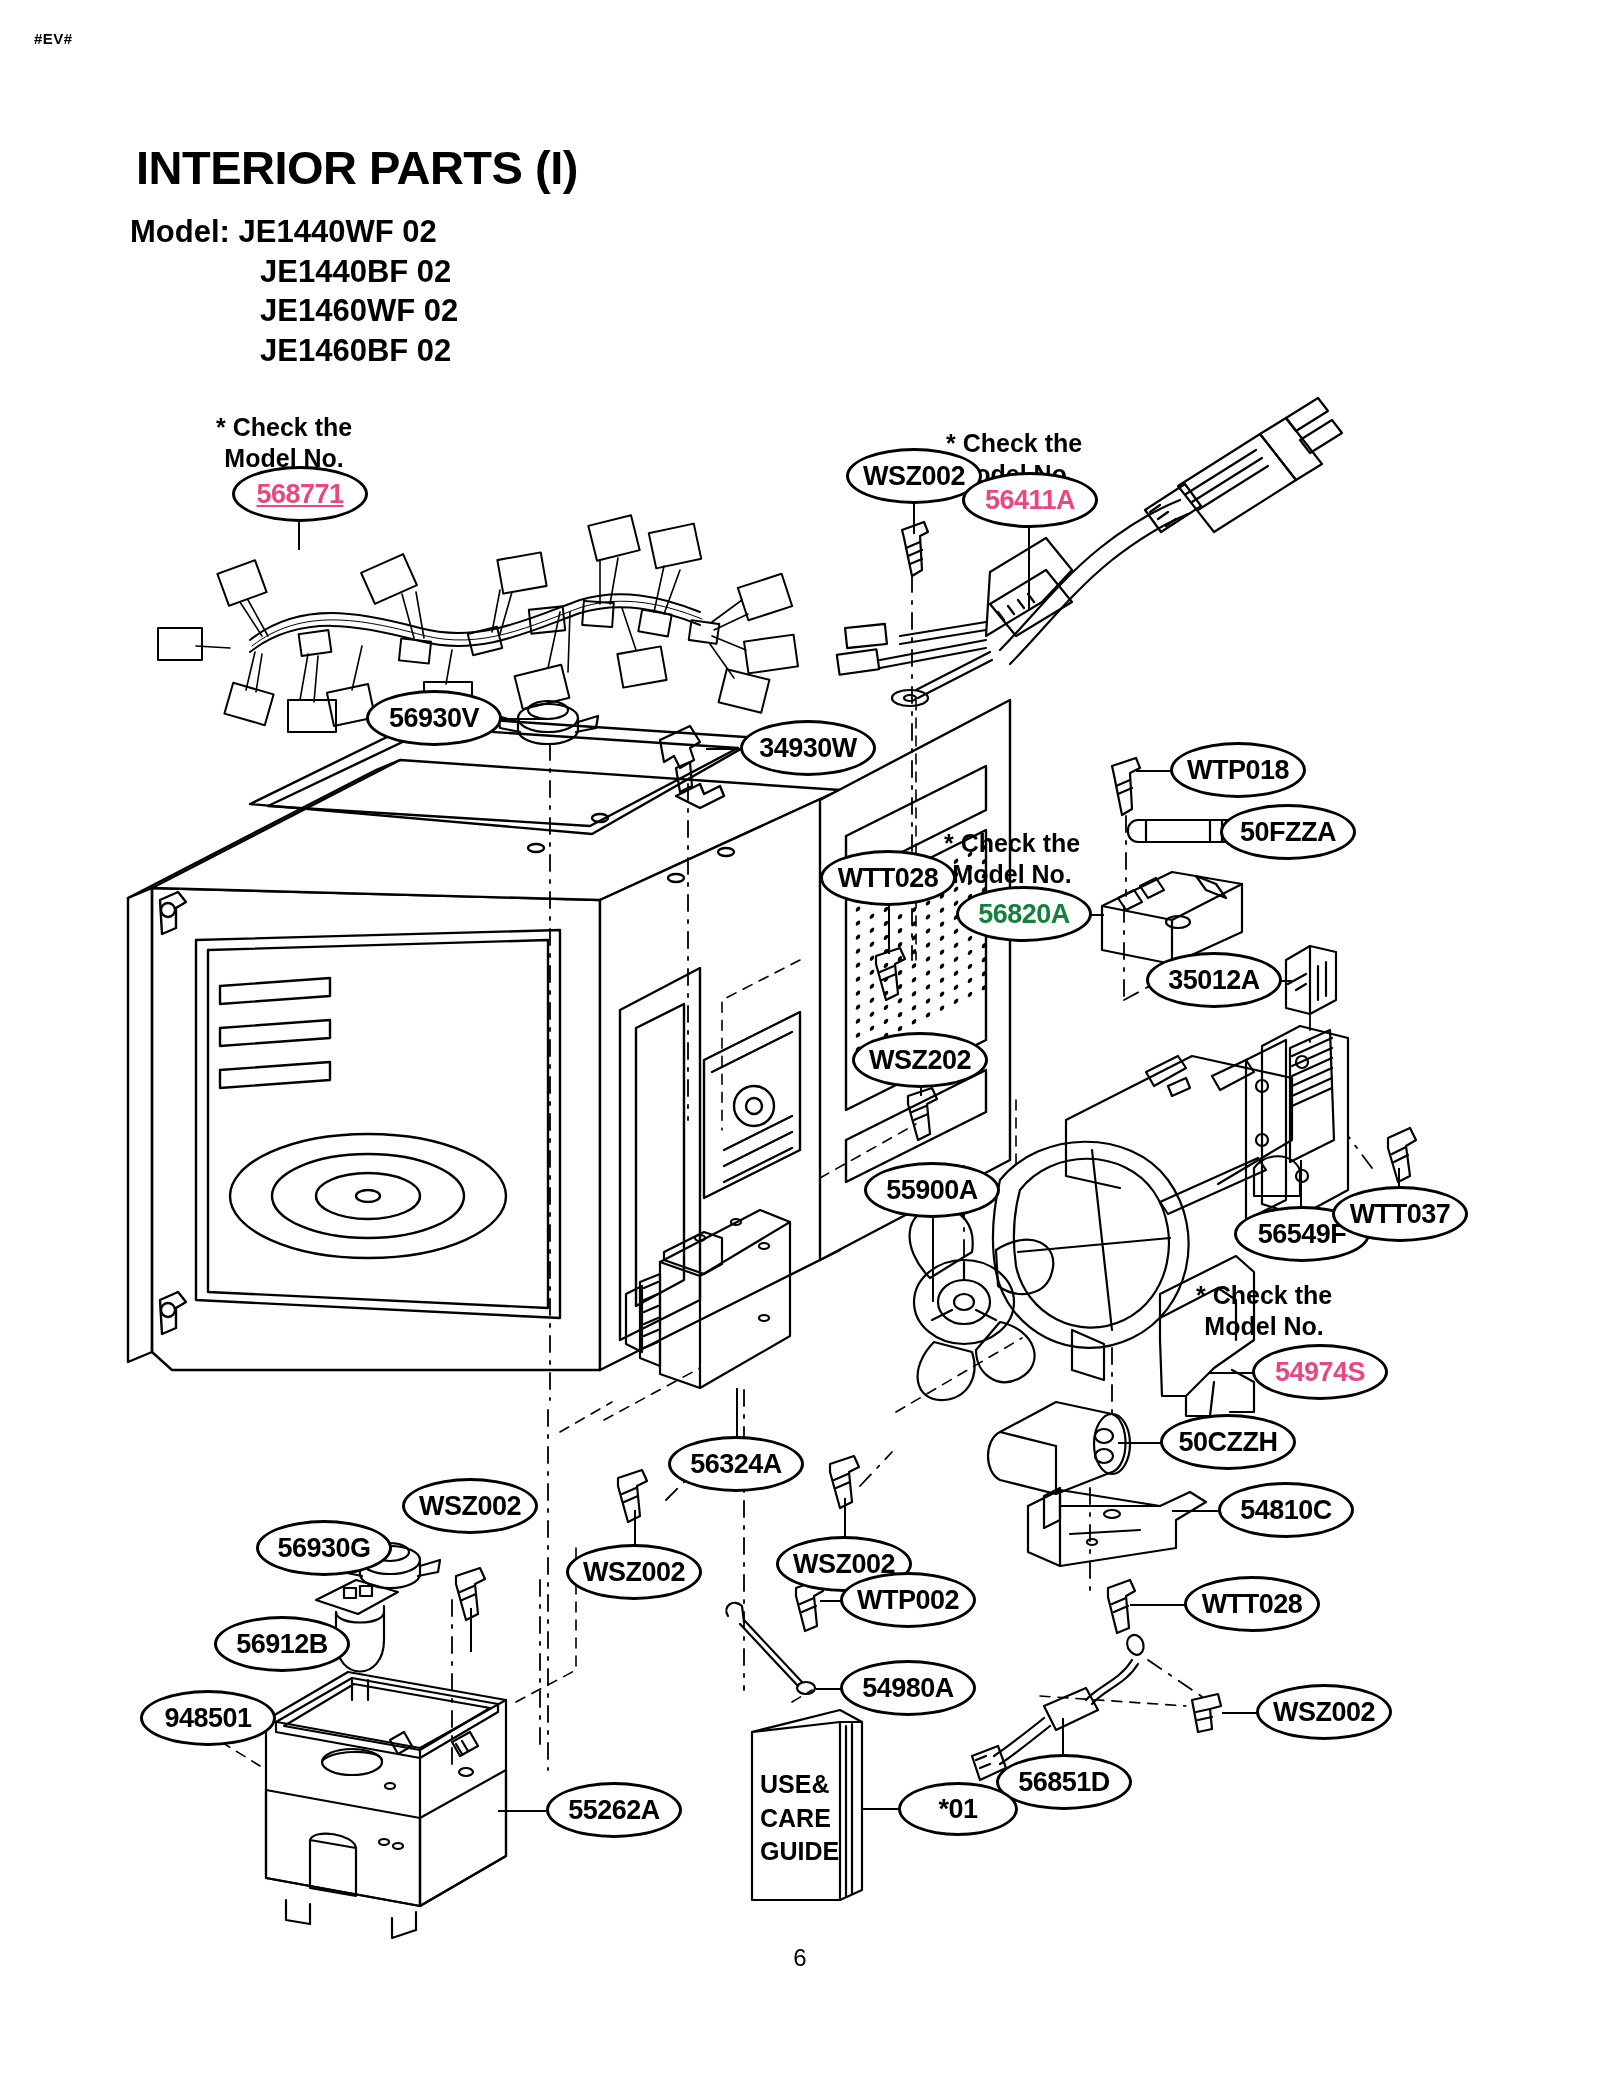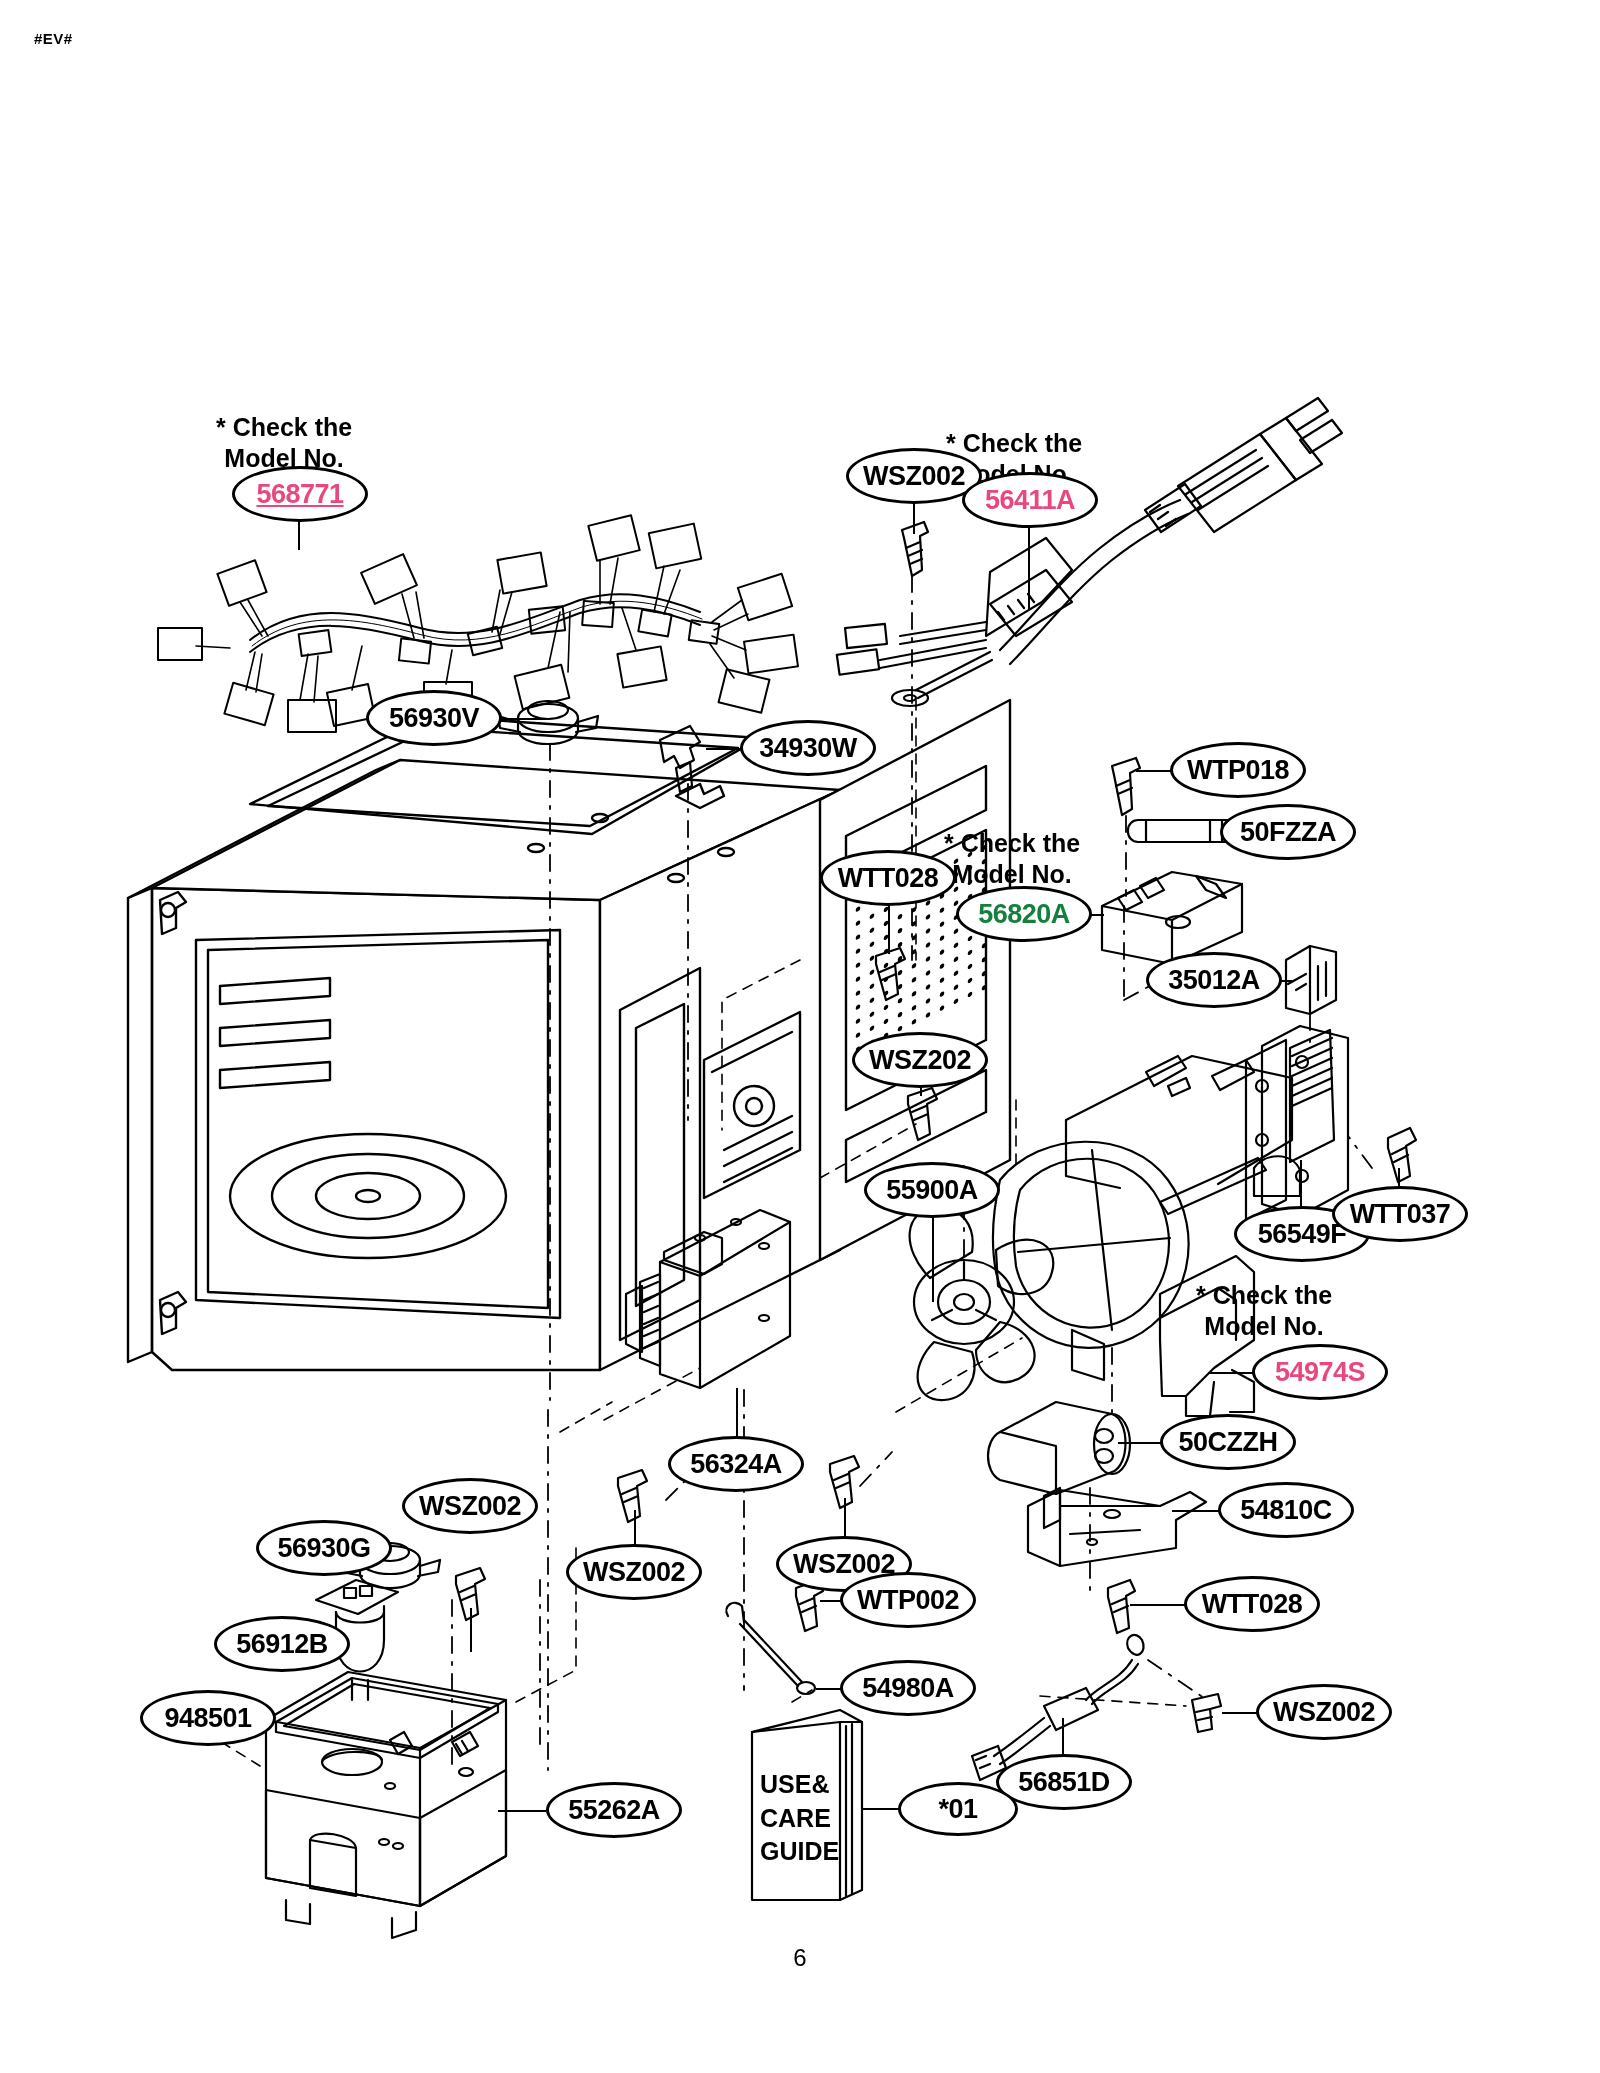--- a/index.html
+++ b/index.html
@@ -84,21 +84,28 @@
     z-index:5;
   }
 </style>
 </head>
 <body>
 
 <div id="page">
 
   <div id="ev-tag">#EV#</div>
 
-
+  <div id="page-title">INTERIOR PARTS (I)</div>
+
+  <div id="model-block">
+    <span class="mrow"><span>Model:</span> <span>JE1440WF 02</span></span>
+    <span class="mrow indent">JE1440BF 02</span>
+    <span class="mrow indent">JE1460WF 02</span>
+    <span class="mrow indent">JE1460BF 02</span>
+  </div>
 
 
   <div id="page-number">6</div>
 
   <svg class="art" viewBox="0 0 1600 2073">
     <g fill="none" stroke="#000" stroke-width="2.2" stroke-linejoin="round" stroke-linecap="round">
 
       <g>
         <path d="M250 640 C300 600 360 612 420 628 C480 644 530 618 580 600
                  C620 588 660 596 700 612" stroke-width="2"></path>

